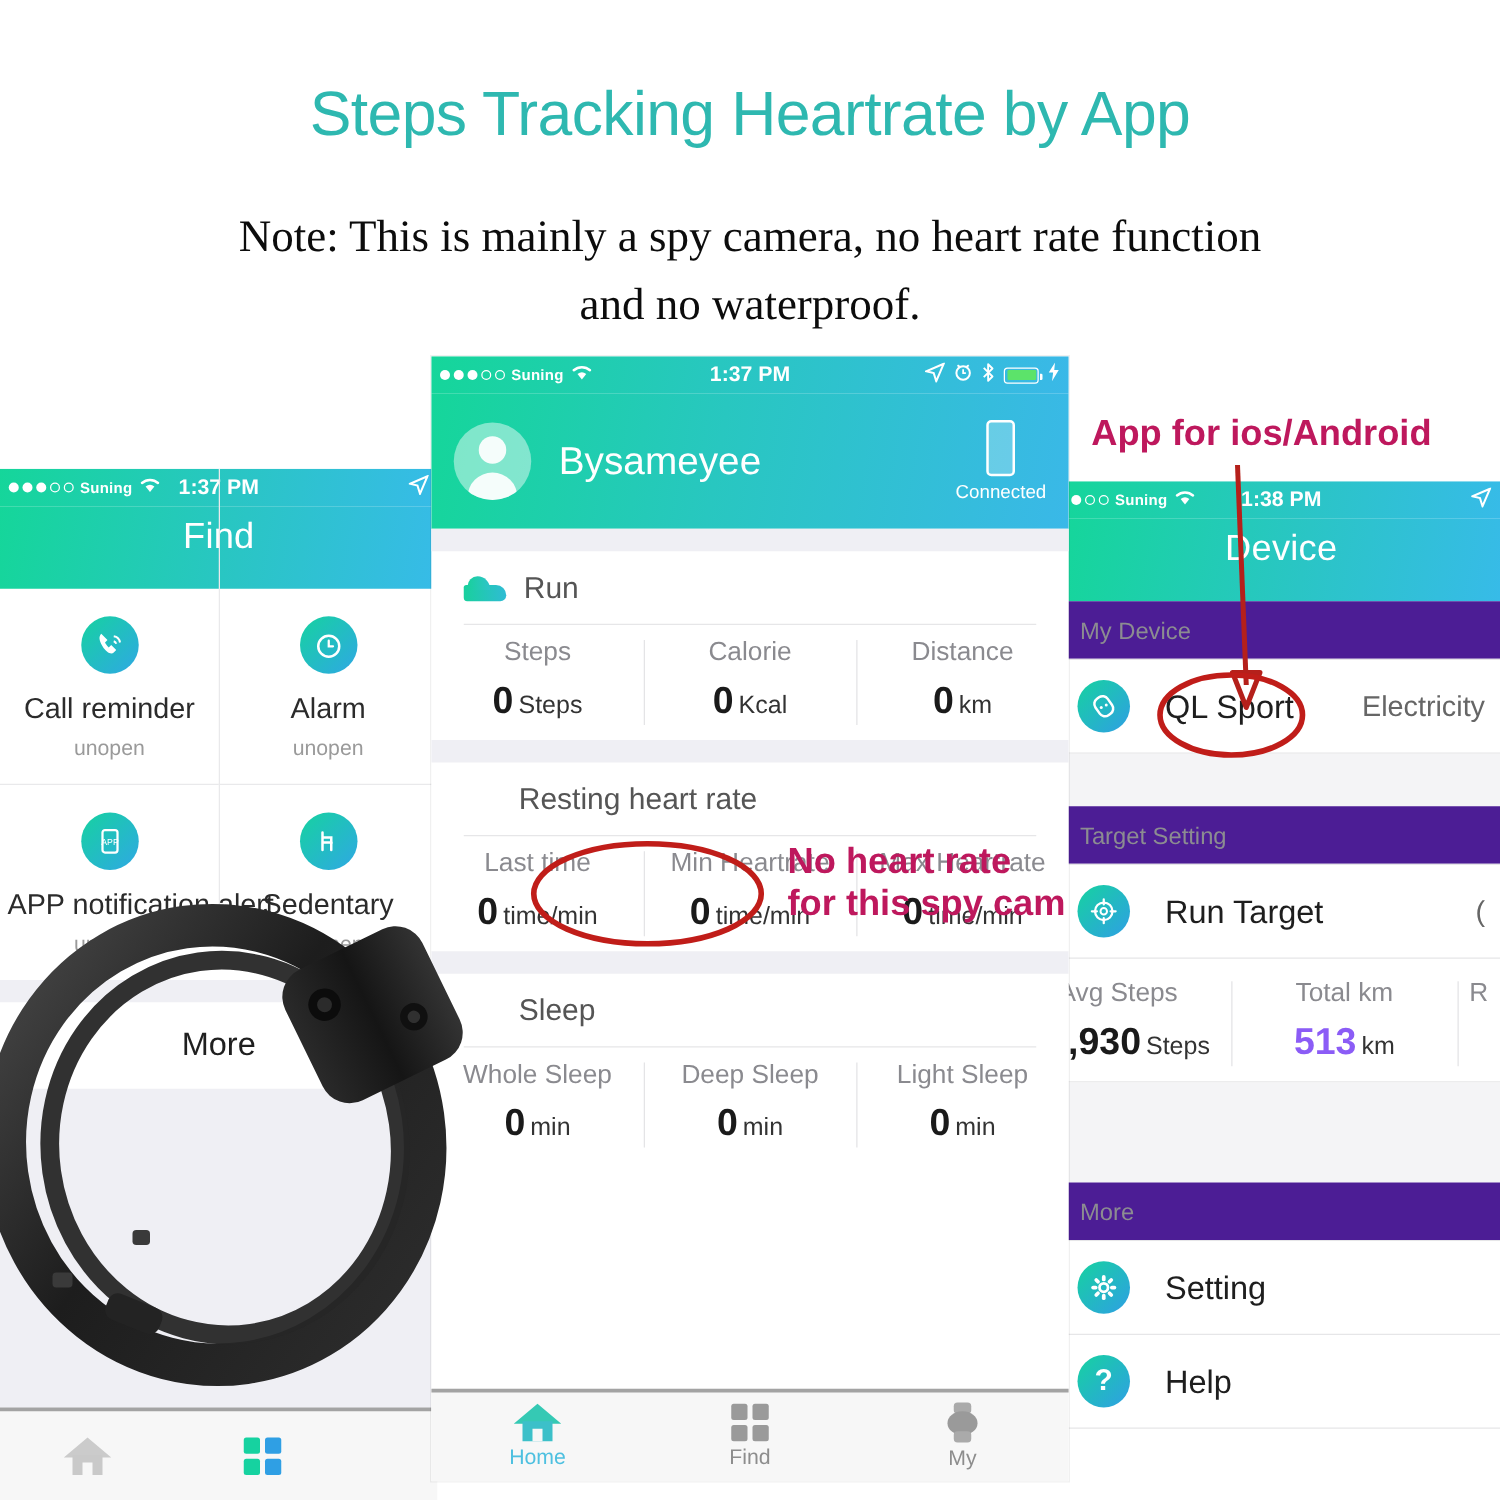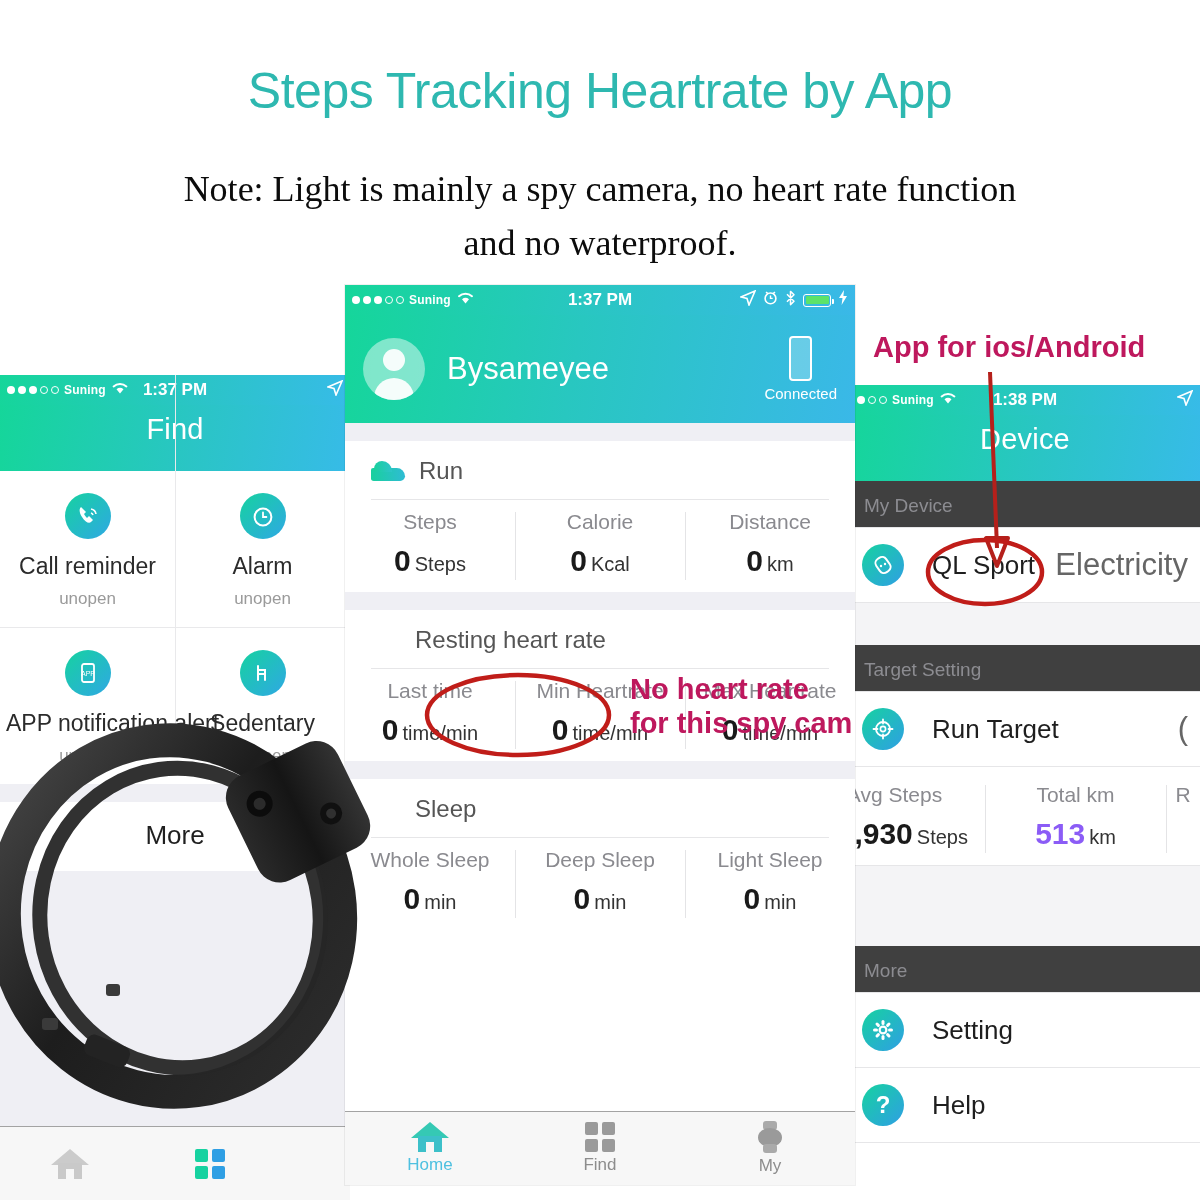--- a/index.html
+++ b/index.html
@@ -56,21 +56,21 @@
     width: 2px; height: 5px; background: #ffffff; border-radius: 0 1px 1px 0;
   }
   .battery i { display: block; height: 100%; background: #5ce36a; border-radius: 1px; }
 
   .navtitle {
     color: #ffffff; font-size: 29px; text-align: center; font-weight: 400;
     padding-top: 8px; letter-spacing: 0.2px;
   }
   .grp-label {
     color: #8c8c91; font-size: 19px; padding: 14px 14px 10px 14px;
-    background: #404040;
+    background: #4c1d95;
   }
 
   .hr { height: 1px; background: #e6e6e8; }
 
   
   .stat-row { display: flex; }
   .stat-col {
     flex: 1; text-align: center; padding: 10px 0 14px 0; position: relative;
   }
   .stat-col + .stat-col::before {
@@ -123,21 +123,21 @@
   .icon-heart .hshape {
     width: 30px; height: 27px;
     background: linear-gradient(120deg,#16cfa0,#2cc0cf);
     -webkit-clip-path: path("M15 27 C 2 17, 0 10, 0 7 A 7 7 0 0 1 15 5 A 7 7 0 0 1 30 7 C 30 10, 28 17, 15 27 Z");
     clip-path: path("M15 27 C 2 17, 0 10, 0 7 A 7 7 0 0 1 15 5 A 7 7 0 0 1 30 7 C 30 10, 28 17, 15 27 Z");
   }
   .icon-heart svg { position: absolute; left: 3px; top: 8px; }
 
   .bottomnav {
     position: absolute; left: 0; right: 0; bottom: 0; height: 74px;
-    background: #f7f7f7; border-top: 1px solid #a3a3a3; display: flex;
+    background: #f7f7f7; border-top: 3px solid #a3a3a3; display: flex;
   }
   .navitem { flex:1; display:flex; flex-direction:column; align-items:center; justify-content:center; gap:3px;}
   .navitem .lbl { font-size: 17px; color: #8d8d8d; }
   .navitem.active .lbl { color: #4ec0e0; }
   .home-ic { width: 38px; height: 30px; position: relative; }
   .home-ic .roof {
     position:absolute; left:0; top:0; width:0; height:0;
     border-left:19px solid transparent; border-right:19px solid transparent;
     border-bottom:16px solid #35c9b4;
   }
@@ -176,40 +176,40 @@
   #phone-right .statusbar, #phone-right .navhead {
     background: linear-gradient(100deg,#15d69a 0%, #2ac5c5 55%, #37bbe8 100%);
   }
   .listrow { display:flex; align-items:center; padding: 16px 12px; background:#fff; }
   .listrow .ric {
     width: 42px; height: 42px; border-radius: 50%; flex:none;
     background: linear-gradient(135deg,#16d2a0,#2f9fe4);
     display:flex; align-items:center; justify-content:center; color:#fff; font-size:20px;
   }
   .listrow .rtxt { font-size: 26px; color: #1e1e1e; margin-left: 28px; }
-  .listrow .rval { margin-left: auto; font-size: 31px; color: #666; }
+  .listrow .rval { margin-left: auto; font-size: 23px; color: #666; }
 
   
   .annot {
     position: absolute; color: #be185d; font-weight: 700; z-index: 40;
     font-family: "Liberation Sans", sans-serif; line-height: 1.18;
   }
   #annot-app { left: 873px; top: 330px; font-size: 29px; }
   #annot-hr  { left: 630px; top: 672px; font-size: 29px; text-align: left; }
   .svg-overlay { position:absolute; left:0; top:0; width:1200px; height:1200px; z-index: 35; pointer-events:none;}
 
   
   #band { position: absolute; left: -20px; top: 718px; width: 470px; height: 420px; z-index: 20; }
 </style>
 </head>
 <body>
 
 <div class="headline-wrap">
   <div class="main-title">Steps Tracking Heartrate by App</div>
-  <div class="note-line note-line1">Note: Light is mainly a spy camera, no heart rate function</div>
+  <div class="note-line note-line1">Note: This is mainly a spy camera, no heart rate function</div>
   <div class="note-line note-line2">and no waterproof.</div>
 </div>
 
 <div class="phone" id="phone-left">
   <div class="statusbar">
     <div class="sb-left">
       <span class="sb-dots">
         <i class="dotf"></i>
           <i class="dotf"></i>
           <i class="dotf"></i>

